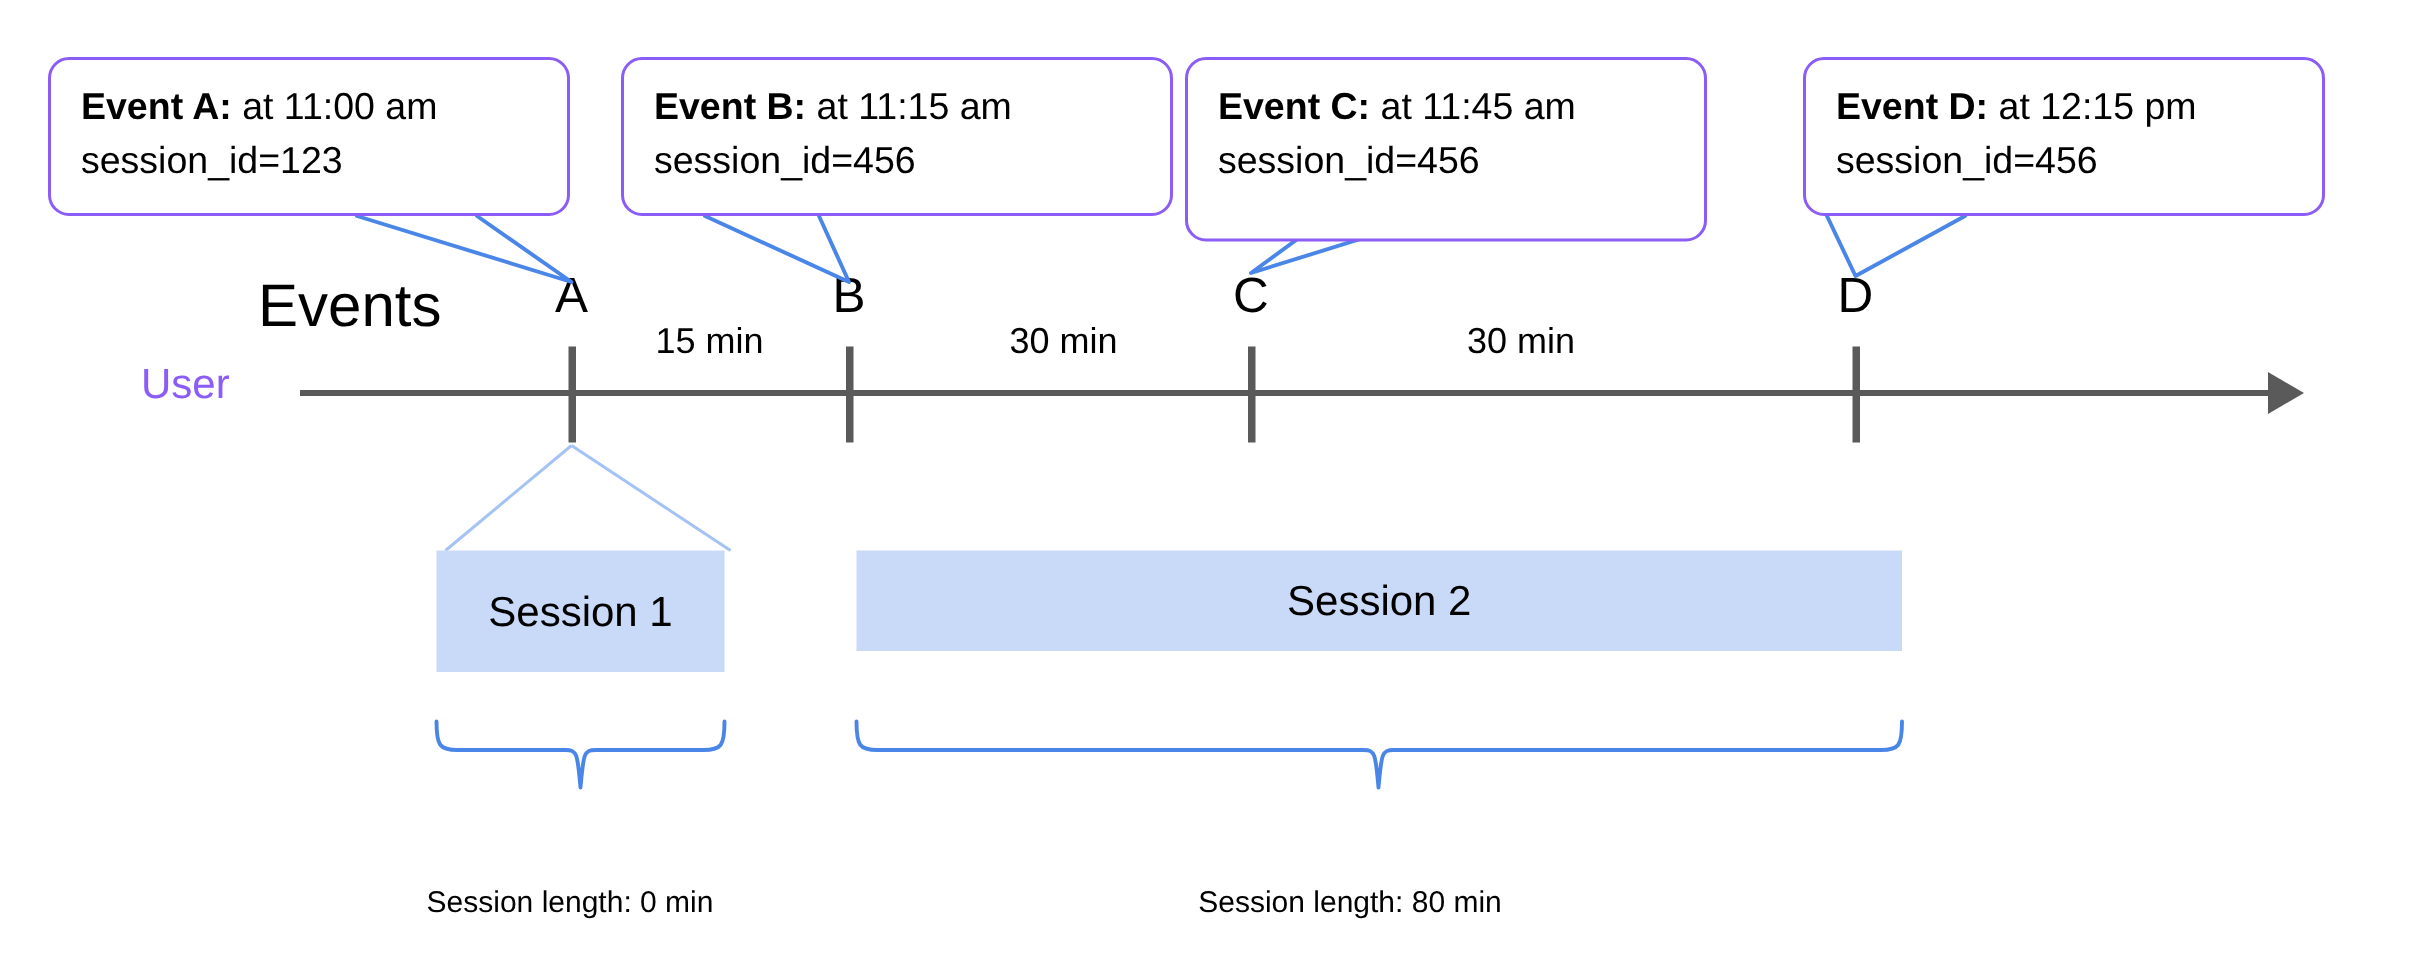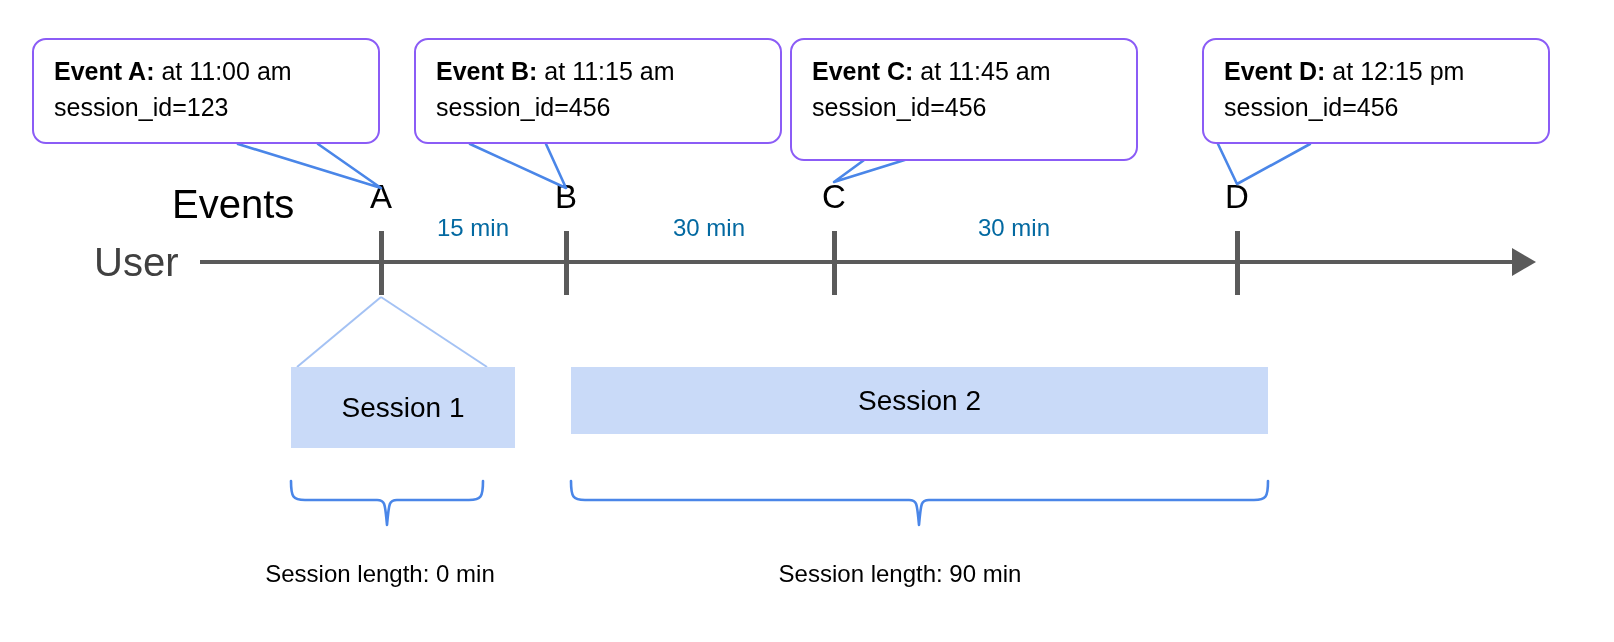--- a/index.html
+++ b/index.html
@@ -46,58 +46,59 @@
     position:absolute;
     font-size:33px;
     color:#000;
     text-align:center;
     transform:translateX(-50%);
     z-index:4;
   }
   .durlbl{
     position:absolute;
     font-size:24px;
-    color:#0369a1;
+    color:#000000;
     text-align:center;
     transform:translateX(-50%);
     z-index:4;
   }
   .rowlbl-events{
     position:absolute;
     font-size:40px;
     color:#000;
     z-index:4;
   }
   .rowlbl-user{
     position:absolute;
-    font-size:40px;
-    color:#404040;
+    font-size:28px;
+    color:#8b5cf6;
     z-index:4;
   }
 
   
   .sessbar{
     position:absolute;
     background:#c9daf8;
     display:flex;
     align-items:center;
     justify-content:center;
     z-index:3;
   }
   .sessbar span{font-size:28px;color:#000;}
 
   
   .lenlbl{
     position:absolute;
-    font-size:24px;
+    font-size:20px;
     color:#000;
     text-align:center;
     transform:translateX(-50%);
     white-space:nowrap;
     z-index:4;
+    margin-top:31px;
   }
 </style>
 </head>
 <body>
 
 <div id="stage">
 
   <div class="callout" style="left:32px;top:38px;width:348px;height:106px;">
     <span class="ttl">Event A:</span><span class="rest"> at 11:00 am</span>
     <span class="ln2">session_id=123</span>
@@ -149,21 +150,21 @@
   <div class="tick" style="left:379px;top:231px;height:64px;"></div>
   <div class="tick" style="left:564px;top:231px;height:64px;"></div>
   <div class="tick" style="left:832px;top:231px;height:64px;"></div>
   <div class="tick" style="left:1235px;top:231px;height:64px;"></div>
 
   <svg class="lyr below" viewBox="0 0 1614 642">
     <path d="M381,297 L297,367" fill="none" stroke="#a4c2f4" stroke-width="2"></path>
     <path d="M381,297 L487,367" fill="none" stroke="#a4c2f4" stroke-width="2"></path>
   </svg>
 
-  <div class="sessbar" style="left:291px;top:367px;width:224px;height:81px;align-items:center;">
+  <div class="sessbar" style="left:291px;top:367px;width:192px;height:81px;align-items:center;">
     <span>Session 1</span>
   </div>
   <div class="sessbar" style="left:571px;top:367px;width:697px;height:67px;">
     <span>Session 2</span>
   </div>
 
   <svg class="lyr above" viewBox="0 0 1614 642">
 
     <path d="M291,481
              C291,497 293,500 305,500
@@ -176,15 +177,15 @@
     <path d="M571,481
              C571,497 573,500 585,500
              L909,500
              C917,500 917,503 919,525
              C921,503 921,500 929,500
              L1254,500
              C1266,500 1268,497 1268,481" fill="none" stroke="#4a86e8" stroke-width="2.6" stroke-linecap="round" stroke-linejoin="round"></path>
   </svg>
 
   <div class="lenlbl" style="left:380px;top:560px;">Session length: 0 min</div>
-  <div class="lenlbl" style="left:900px;top:560px;">Session length: 90 min</div>
+  <div class="lenlbl" style="left:900px;top:560px;">Session length: 80 min</div>
 
 </div>
 
 </body></html>

